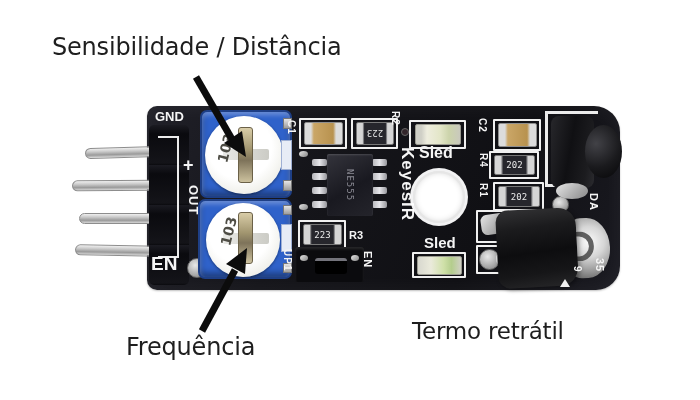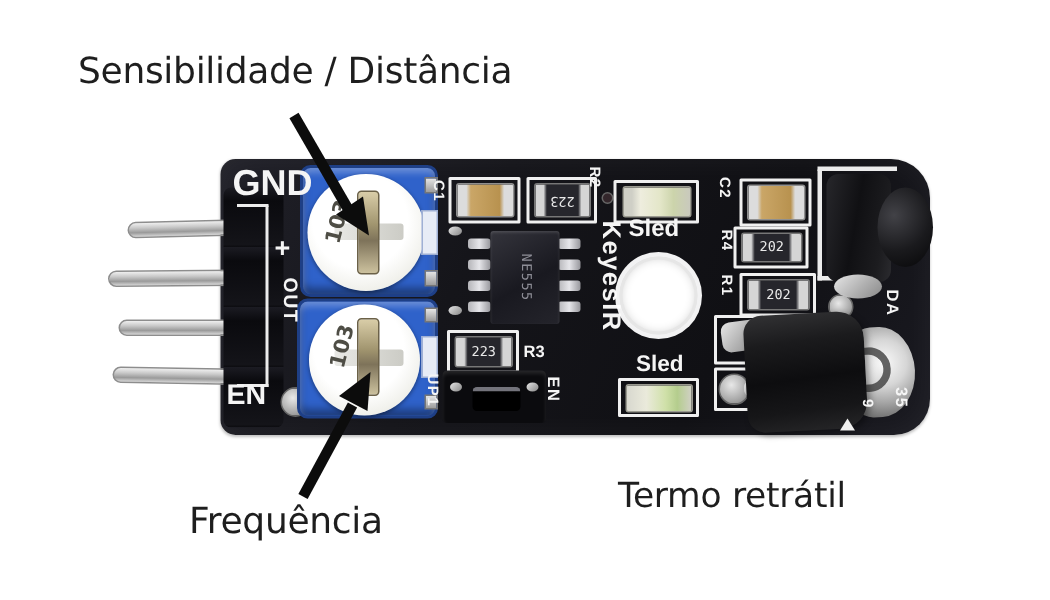--- a/index.html
+++ b/index.html
@@ -96,21 +96,21 @@
   <div class="pin" style="left:85px; top:147px; width:78px; transform:rotate(-1.5deg);"></div>
   <div class="pin" style="left:72px; top:180px; width:90px; transform:rotate(-0.5deg);"></div>
   <div class="pin" style="left:79px; top:213px; width:83px;"></div>
   <div class="pin" style="left:75px; top:245px; width:87px; transform:rotate(1deg);"></div>
   <div class="connector"></div>
 
   <div class="sline" style="left:177px; top:137px; width:2px; height:121px;"></div>
   <div class="sline" style="left:158px; top:136px; width:21px; height:2px;"></div>
   <div class="sline" style="left:158px; top:256px; width:21px; height:2px;"></div>
 
-  <div class="silk" style="left:155px; top:109px; font-size:24px;">GND</div>
+  <div class="silk" style="left:155px; top:109px; font-size:13px;">GND</div>
   <div class="silk" style="left:183px; top:155px; font-size:18px;">+</div>
   <div class="silk silk-v" style="left:186px; top:185px; font-size:13px; height:46px;">OUT</div>
   <div class="silk" style="left:151px; top:253px; font-size:19px;">EN</div>
   <div class="pad" style="left:187px; top:258px; width:20px; height:20px;"></div>
 
   <div class="pot" style="left:200px; top:110px; width:92px; height:88px;">
     <div class="pot-tab" style="left:81px; top:6px; width:9px; height:11px;"></div>
     <div class="pot-tab" style="left:81px; top:68px; width:9px; height:11px;"></div>
     <div class="pot-contact" style="left:79px; top:28px; width:11px; height:30px;"></div>
     <div class="pot-dial" style="left:3px; top:4px; width:78px; height:78px;">

